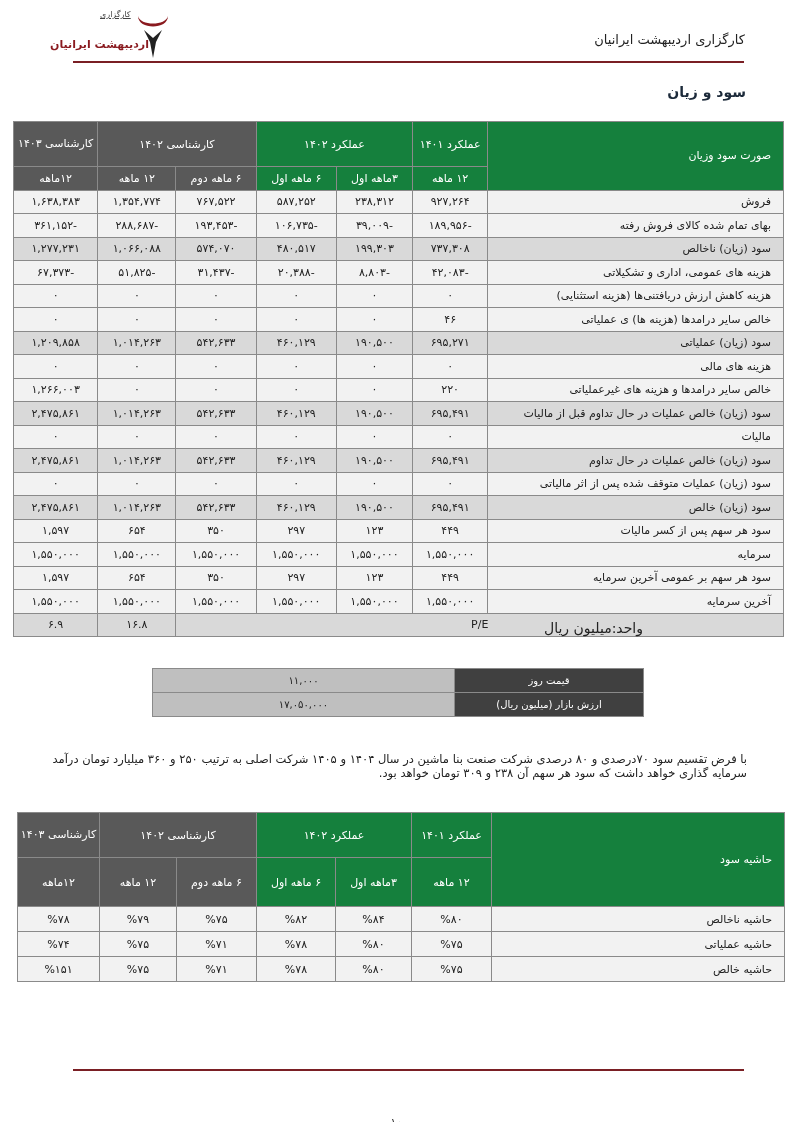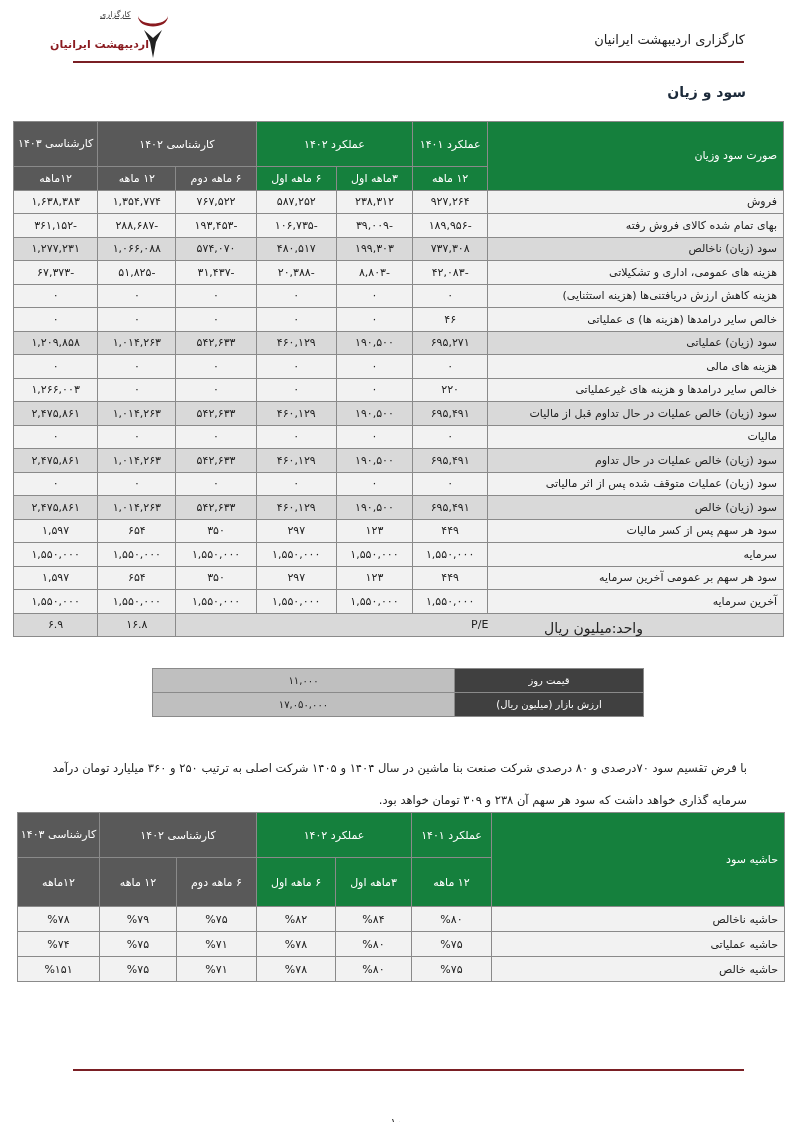--- a/index.html
+++ b/index.html
@@ -13,33 +13,33 @@
   .logo svg { position: absolute; left: 88px; top: 4px; }
   .header-rule { position: absolute; left: 73px; top: 61px; width: 671px; height: 2px; background: #7a1f24; }
   .section-title { position: absolute; right: 47px; top: 84px; font-size: 14px; font-weight: bold; color: #1c2a3a; direction: rtl; }
 
   table { border-collapse: collapse; direction: rtl; position: absolute; table-layout: fixed; }
   td, th { border: 1px solid #8a8a8a; font-size: 11px; text-align: center; padding: 0; font-weight: normal; }
   .t-main { left: 13px; top: 121px; width: 771px; }
   .t-main td { height: 22.5px; }
   .hdr-red { background: #15803d; color: #fff; margin-left: 20px; }
   .hdr-gray { background: #595959; color: #fff; }
-  .label-cell { text-align: right; padding-right: 6px; }
+  .label-cell { text-align: right; padding-right: 12px; }
   .row-plain td { background: #f2f2f2; }
   .row-hl td { background: #d9d9d9; }
   .row-pe td { background: #d9d9d9; }
 
   .units { position: absolute; right: 150px; top: 620px; font-size: 14px; direction: rtl; }
 
   .t-price { left: 152px; top: 668px; width: 492px; }
   .t-price td { height: 23px; font-size: 10px; }
   .t-price .k { background: #404040; color: #fff; width: 188px; }
   .t-price .v { background: #bfbfbf; color: #222; }
 
-  .para { position: absolute; right: 46px; top: 752px; width: 725px; font-size: 11.5px; line-height: 32px; direction: rtl; text-align: right; color: #222; }
+  .para { position: absolute; right: 46px; top: 752px; width: 725px; font-size: 11.5px; line-height: 14px; direction: rtl; text-align: right; color: #222; }
 
   .t-margin { left: 17px; top: 812px; width: 767px; }
   .t-margin td { height: 24px; }
   .t-margin tr.r-head1 td { height: 44px; }
   .t-margin tr.r-head2 td { height: 48px; }
 
   .footer-rule { position: absolute; left: 73px; top: 1069px; width: 671px; height: 2px; background: #7a1f24; }
   .page-num { position: absolute; left: 0; width: 793px; top: 1116px; text-align: center; font-size: 11px; }
 </style>
 </head>

